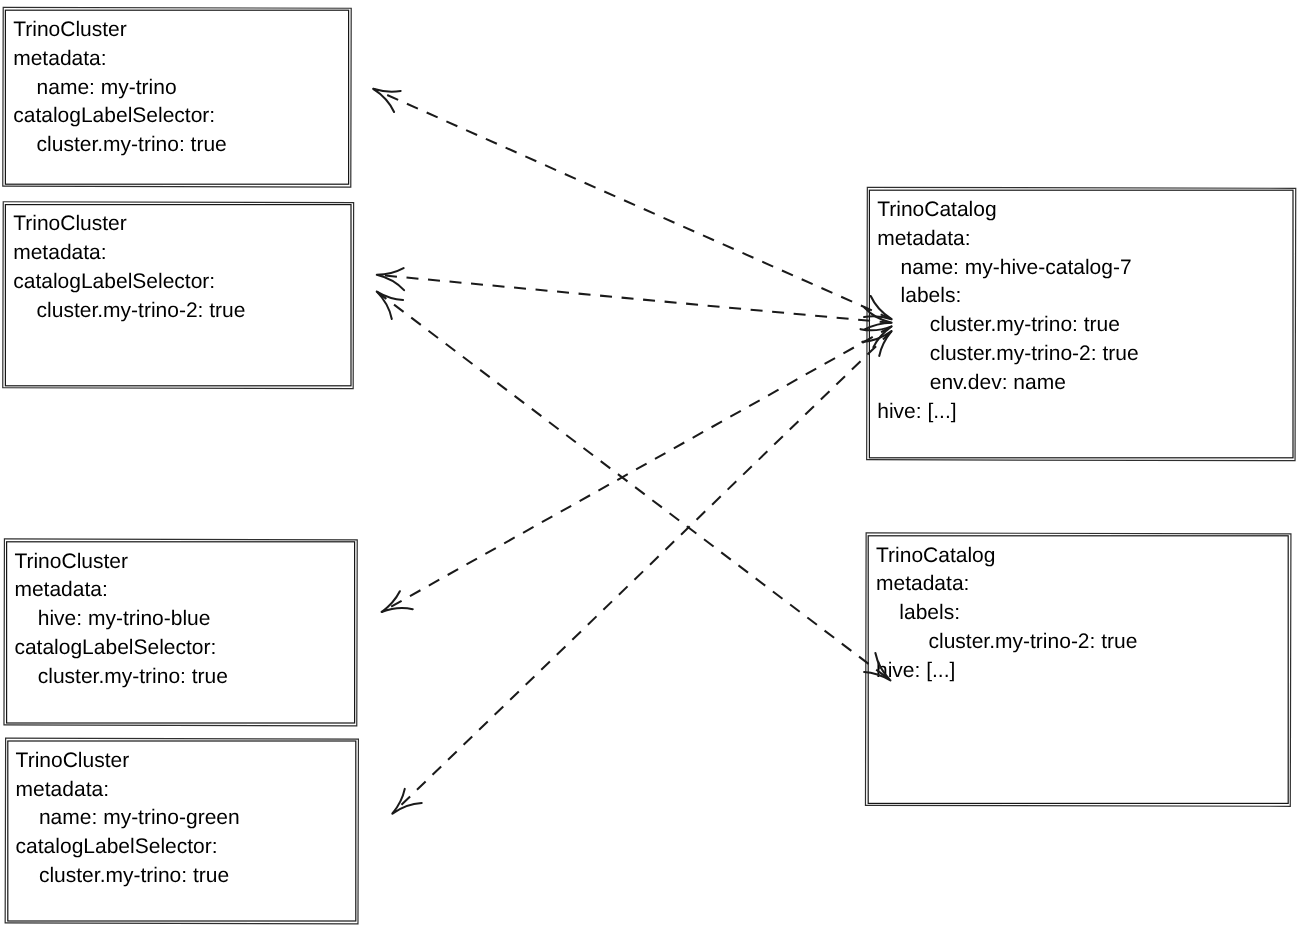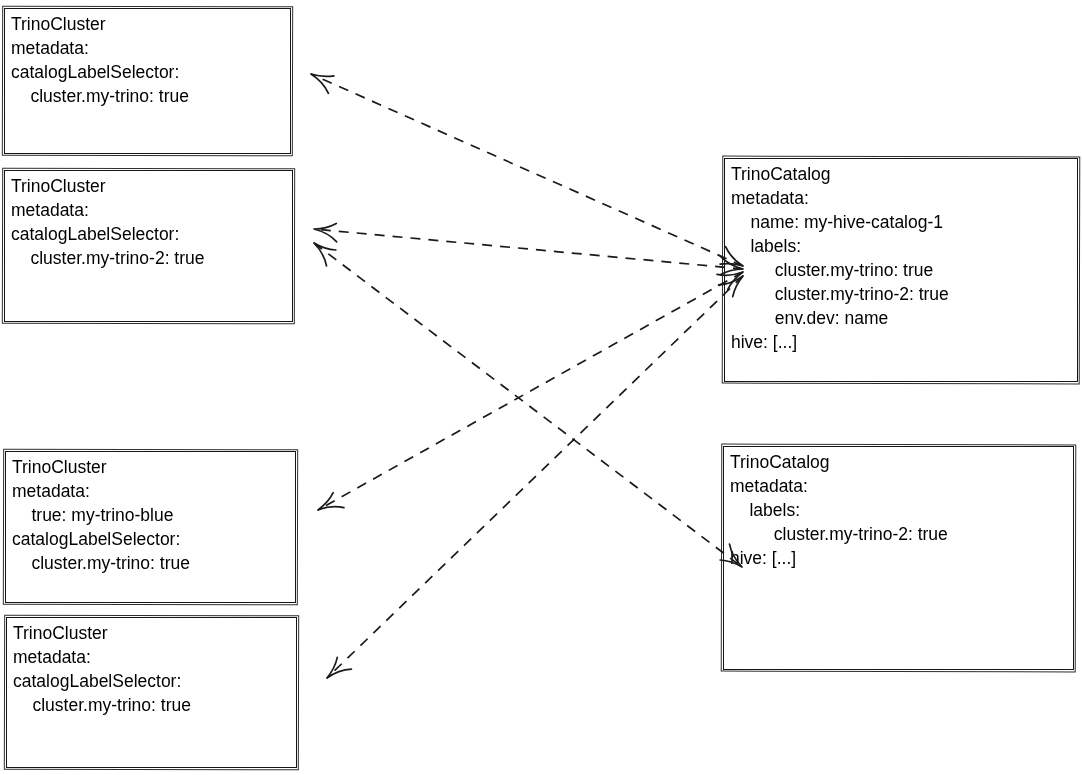--- a/index.html
+++ b/index.html
@@ -63,58 +63,60 @@
       <g>
         <path class="arrow-line" d="M294 243 L722 567" stroke="#1a1a1a"></path>
         <path class="arrow-head" d="M722 567 Q712.0 556.8 709.5 544.2 M722 567 Q711.1 560.6 700.1 560.0 M294 243 Q304.0 253.2 306.5 265.8 M294 243 Q304.9 249.4 315.9 250.0" stroke="#1a1a1a"></path>
       </g>
     </svg>
 
   <div class="node" style="left: 4px; top: 8px; width: 287px; height: 146px;">
     <div class="node-lines">
         <div class="node-line">TrinoCluster</div>
         <div class="node-line">metadata:</div>
+        <div class="node-line">    name: my-trino</div>
         <div class="node-line">catalogLabelSelector:</div>
         <div class="node-line">    cluster.my-trino: true</div>
       </div>
   </div>
 
   <div class="node" style="left: 4px; top: 170px; width: 289px; height: 152px;">
     <div class="node-lines">
         <div class="node-line">TrinoCluster</div>
         <div class="node-line">metadata:</div>
         <div class="node-line">catalogLabelSelector:</div>
         <div class="node-line">    cluster.my-trino-2: true</div>
       </div>
   </div>
 
   <div class="node" style="left: 5px; top: 451px; width: 291px; height: 152px;">
     <div class="node-lines">
         <div class="node-line">TrinoCluster</div>
         <div class="node-line">metadata:</div>
-        <div class="node-line">    true: my-trino-blue</div>
+        <div class="node-line">    hive: my-trino-blue</div>
         <div class="node-line">catalogLabelSelector:</div>
         <div class="node-line">    cluster.my-trino: true</div>
       </div>
   </div>
 
   <div class="node" style="left: 6px; top: 617px; width: 291px; height: 151px;">
     <div class="node-lines">
         <div class="node-line">TrinoCluster</div>
         <div class="node-line">metadata:</div>
+        <div class="node-line">    name: my-trino-green</div>
         <div class="node-line">catalogLabelSelector:</div>
         <div class="node-line">    cluster.my-trino: true</div>
       </div>
   </div>
 
   <div class="node" style="left: 724px; top: 158px; width: 354px; height: 224px;">
     <div class="node-lines">
         <div class="node-line">TrinoCatalog</div>
         <div class="node-line">metadata:</div>
-        <div class="node-line">    name: my-hive-catalog-1</div>
+        <div class="node-line">    name: my-hive-catalog-7</div>
         <div class="node-line">    labels:</div>
         <div class="node-line">         cluster.my-trino: true</div>
         <div class="node-line">         cluster.my-trino-2: true</div>
         <div class="node-line">         env.dev: name</div>
         <div class="node-line">hive: [...]</div>
       </div>
   </div>
 
   <div class="node" style="left: 723px; top: 446px; width: 351px; height: 224px;">
     <div class="node-lines">

